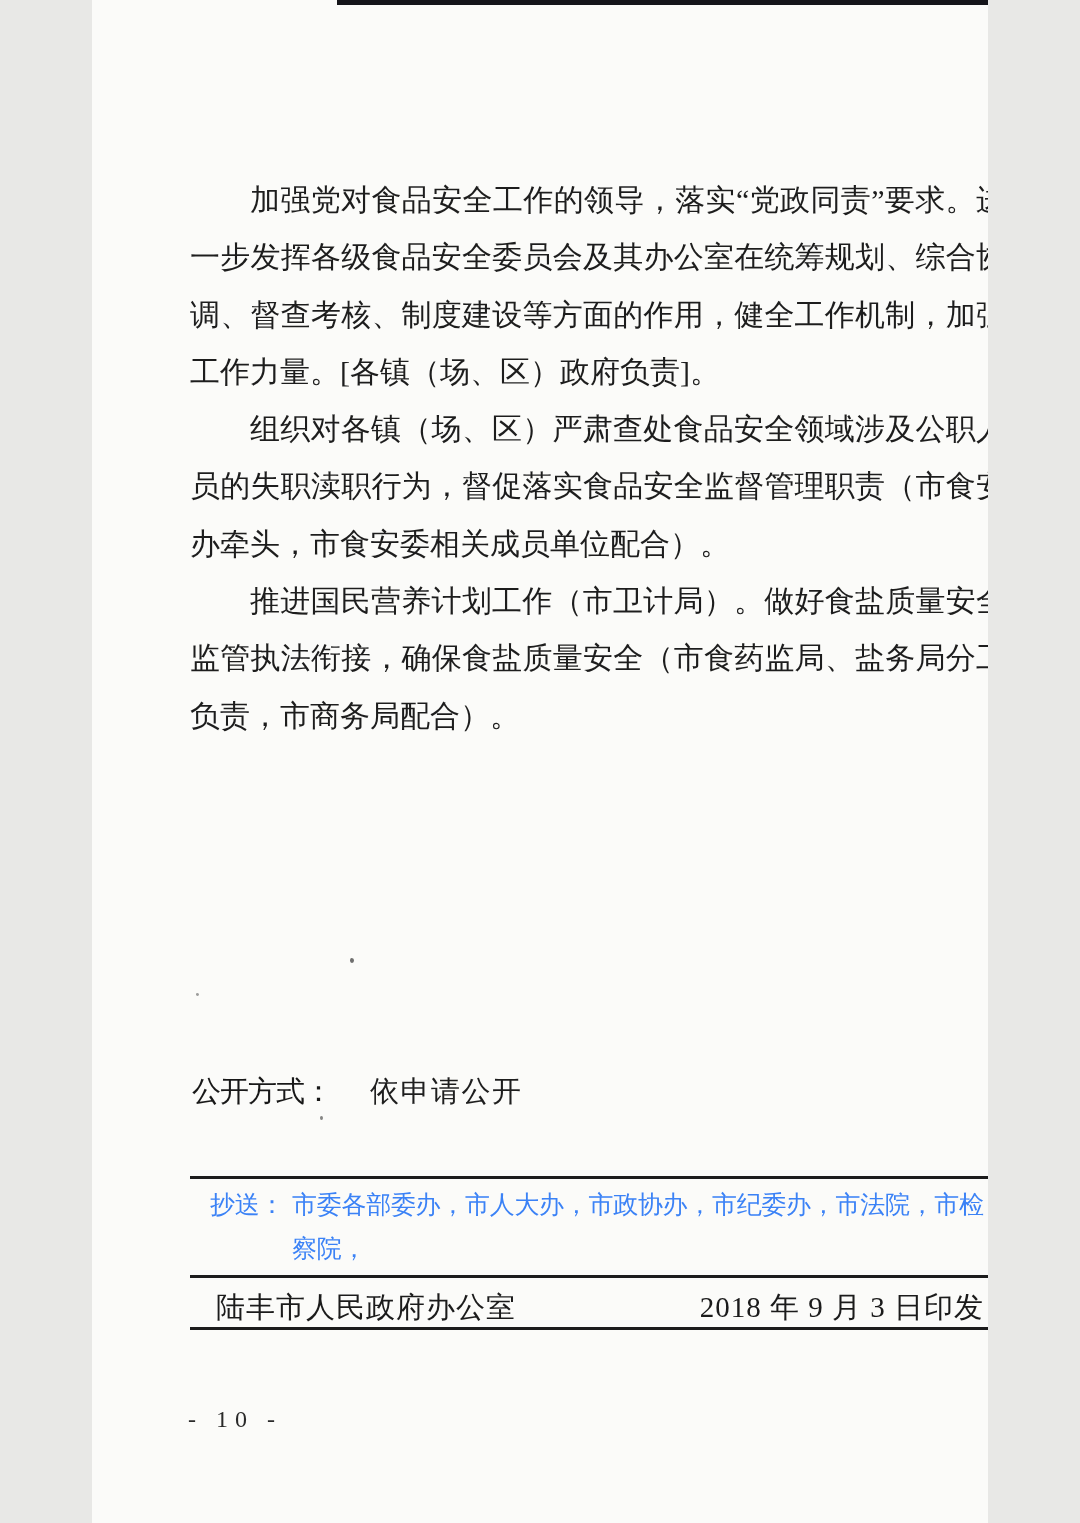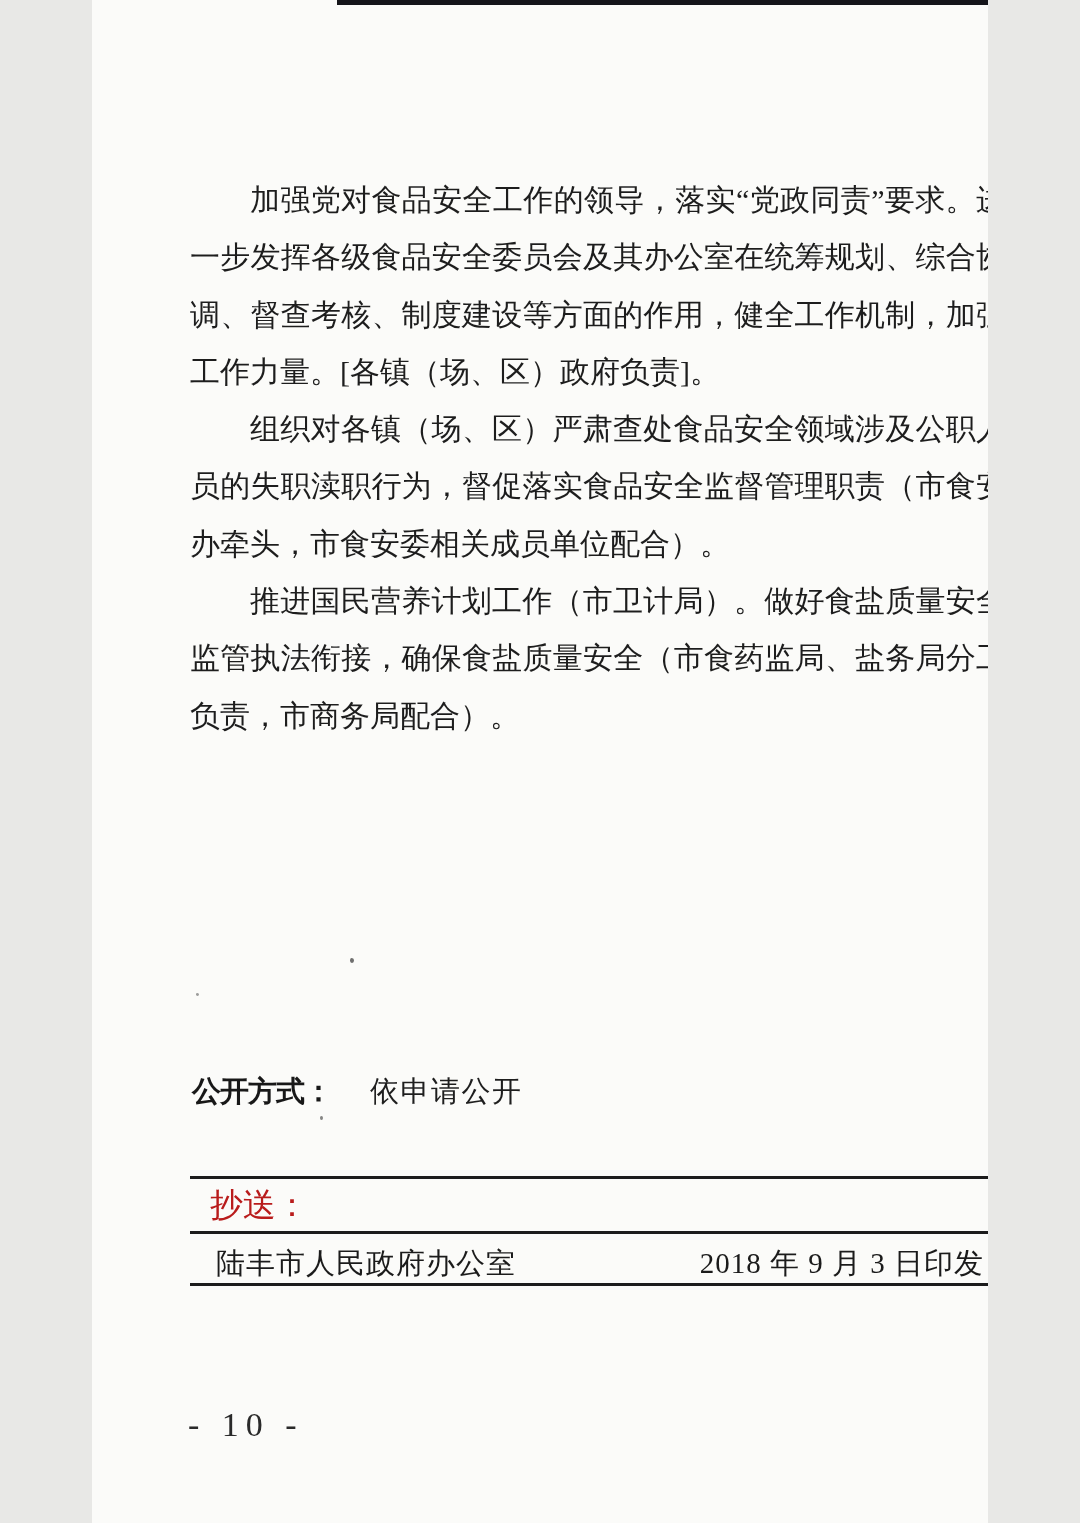--- a/index.html
+++ b/index.html
@@ -39,66 +39,66 @@
   .disclosure {
     position: absolute;
     left: 100px;
     top: 1074px;
     font-size: 29px;
     line-height: 35px;
     white-space: nowrap;
   }
   .disc-label {
     font-family: "Liberation Sans", "DejaVu Sans", sans-serif;
-    font-weight: bold;
+    font-weight: normal;
     letter-spacing: -1px;
     color: #181818;
   }
   .disc-value {
     margin-left: 38px;
     letter-spacing: 1.5px;
   }
 
   
   .doc-footer {
     position: absolute;
     left: 98px;
     top: 1176px;
     width: 814px;
     border-top: 3px solid #1c1c1c;
     border-bottom: 3px solid #1c1c1c;
   }
   .cc-block {
     border-bottom: 3px solid #1c1c1c;
     padding: 4px 2px 4px 20px;
-    font-size: 33px;
+    font-size: 25px;
     line-height: 44px;
     letter-spacing: -0.3px;
-    color: #b91c1c;
+    color: #3b82f6;
   }
   .cc-line1 { display: flex; }
   .cc-label { flex: none; margin-right: 8px; }
   .cc-line2 { margin-left: 84px; }
   .issue-row {
     display: flex;
     justify-content: space-between;
     align-items: baseline;
     padding: 12px 20px 2px 26px;
     font-size: 29px;
     line-height: 35px;
     letter-spacing: 1px;
     color: #1b1b1b;
   }
 
   
   .page-number {
     position: absolute;
     left: 96px;
     top: 1406px;
-    font-size: 34px;
+    font-size: 24px;
     letter-spacing: 7px;
     color: #2a2a2a;
   }
 
   
   .top-band {
     position: absolute;
     top: 0; left: 245px;
     width: 835px; height: 5px;
     background: #15151a;
@@ -169,20 +169,21 @@
   </main>
 
   <div class="disclosure">
     <span class="disc-label">公开方式：</span><span class="disc-value">依申请公开</span>
   </div>
 
   <footer class="doc-footer">
     <div class="cc-block">
       <div class="cc-line1">
         <span class="cc-label">抄送：</span>
+        <span>市委各部委办，市人大办，市政协办，市纪委办，市法院，市检察院，</span>
       </div>
     </div>
     <div class="issue-row">
       <span>陆丰市人民政府办公室</span>
       <span>2018 年 9 月 3 日印发</span>
     </div>
   </footer>
 
   <div class="page-number">- 10 -</div>
 

